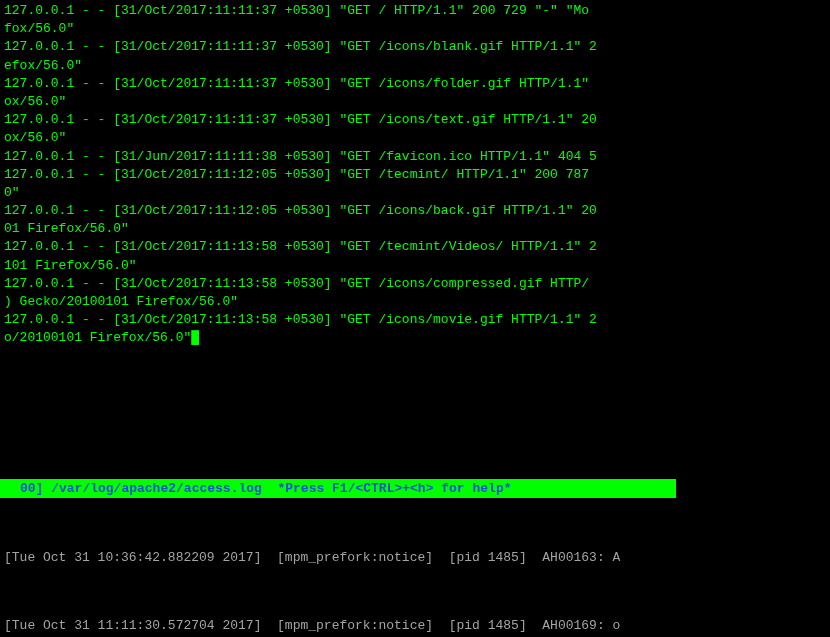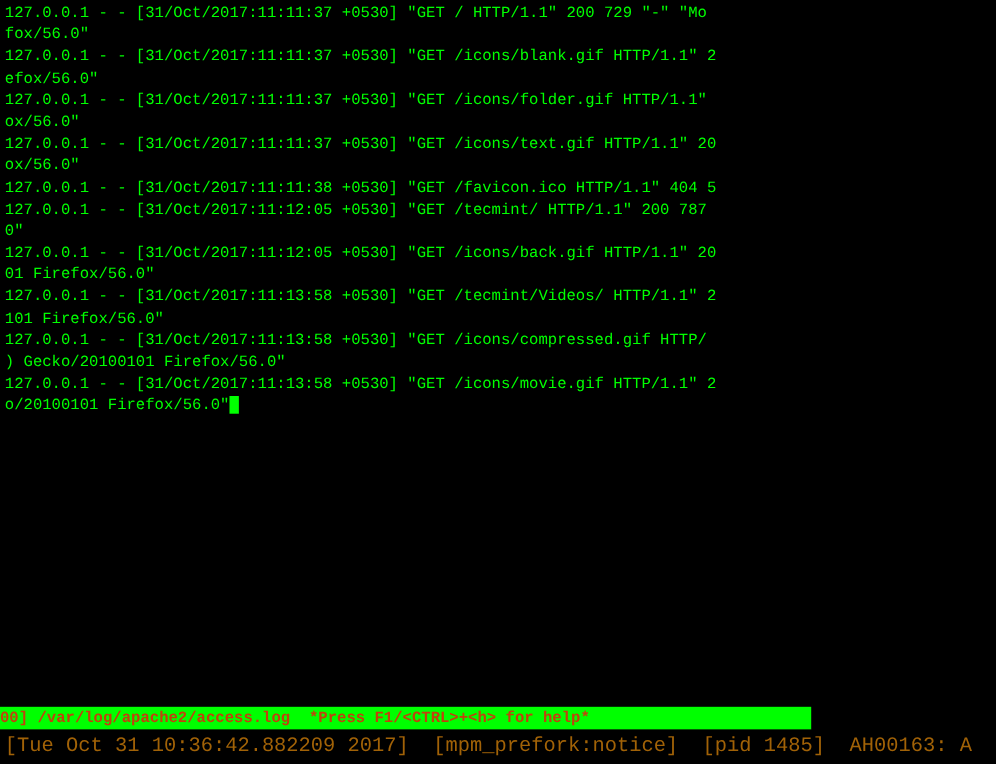--- a/index.html
+++ b/index.html
@@ -34,37 +34,38 @@
 
     .log-line {
       color: #00ff00;
       white-space: pre;
       line-height: 1.4;
       font-size: 13px;
     }
 
     .status-bar {
       background-color: #00ff00;
-      color: #c2410c;
-      padding: 2px 0;
+      color: #1d4ed8;
+      padding: 2px 20px;
       font-size: 13px;
       white-space: pre;
       font-weight: bold;
     }
 
     .bottom-log-area {
       background-color: #000000;
       padding: 2px 4px;
     }
 
     .bottom-log-line {
-      color: #a16207;
+      color: #a3a3a3;
       white-space: pre;
       line-height: 1.5;
-      font-size: 17px;
+      font-size: 13px;
+      margin-top: 48px;
     }
 
     .empty-area {
       height: 130px;
       background-color: #000000;
     }
   </style>
 </head>
 <body>
 
@@ -72,34 +73,35 @@
   <div class="terminal-main">
 
   <div class="log-line">127.0.0.1 - - [31/Oct/2017:11:11:37 +0530] "GET / HTTP/1.1" 200 729 "-" "Mo</div>
       <div class="log-line">fox/56.0"</div>
       <div class="log-line">127.0.0.1 - - [31/Oct/2017:11:11:37 +0530] "GET /icons/blank.gif HTTP/1.1" 2</div>
       <div class="log-line">efox/56.0"</div>
       <div class="log-line">127.0.0.1 - - [31/Oct/2017:11:11:37 +0530] "GET /icons/folder.gif HTTP/1.1"</div>
       <div class="log-line">ox/56.0"</div>
       <div class="log-line">127.0.0.1 - - [31/Oct/2017:11:11:37 +0530] "GET /icons/text.gif HTTP/1.1" 20</div>
       <div class="log-line">ox/56.0"</div>
-      <div class="log-line">127.0.0.1 - - [31/Oct/2017:11:11:38 +0530] "GET /favicon.ico HTTP/1.1" 404 5</div>
+      <div class="log-line">127.0.0.1 - - [31/Jun/2017:11:11:38 +0530] "GET /favicon.ico HTTP/1.1" 404 5</div>
       <div class="log-line">127.0.0.1 - - [31/Oct/2017:11:12:05 +0530] "GET /tecmint/ HTTP/1.1" 200 787</div>
       <div class="log-line">0"</div>
       <div class="log-line">127.0.0.1 - - [31/Oct/2017:11:12:05 +0530] "GET /icons/back.gif HTTP/1.1" 20</div>
       <div class="log-line">01 Firefox/56.0"</div>
       <div class="log-line">127.0.0.1 - - [31/Oct/2017:11:13:58 +0530] "GET /tecmint/Videos/ HTTP/1.1" 2</div>
       <div class="log-line">101 Firefox/56.0"</div>
       <div class="log-line">127.0.0.1 - - [31/Oct/2017:11:13:58 +0530] "GET /icons/compressed.gif HTTP/</div>
       <div class="log-line">) Gecko/20100101 Firefox/56.0"</div>
       <div class="log-line">127.0.0.1 - - [31/Oct/2017:11:13:58 +0530] "GET /icons/movie.gif HTTP/1.1" 2</div>
       <div class="log-line">o/20100101 Firefox/56.0"█</div>
     </div>
 
   <div class="empty-area"></div>
 
   <div class="status-bar">00] /var/log/apache2/access.log  *Press F1/&lt;CTRL&gt;+&lt;h&gt; for help*</div>
 
   <div class="bottom-log-area">
 
   <div class="bottom-log-line">[Tue Oct 31 10:36:42.882209 2017]  [mpm_prefork:notice]  [pid 1485]  AH00163: A</div>
+      <div class="bottom-log-line">[Tue Oct 31 11:11:30.572704 2017]  [mpm_prefork:notice]  [pid 1485]  AH00169: o</div>
     </div>
 </div>
 
 </body></html>

